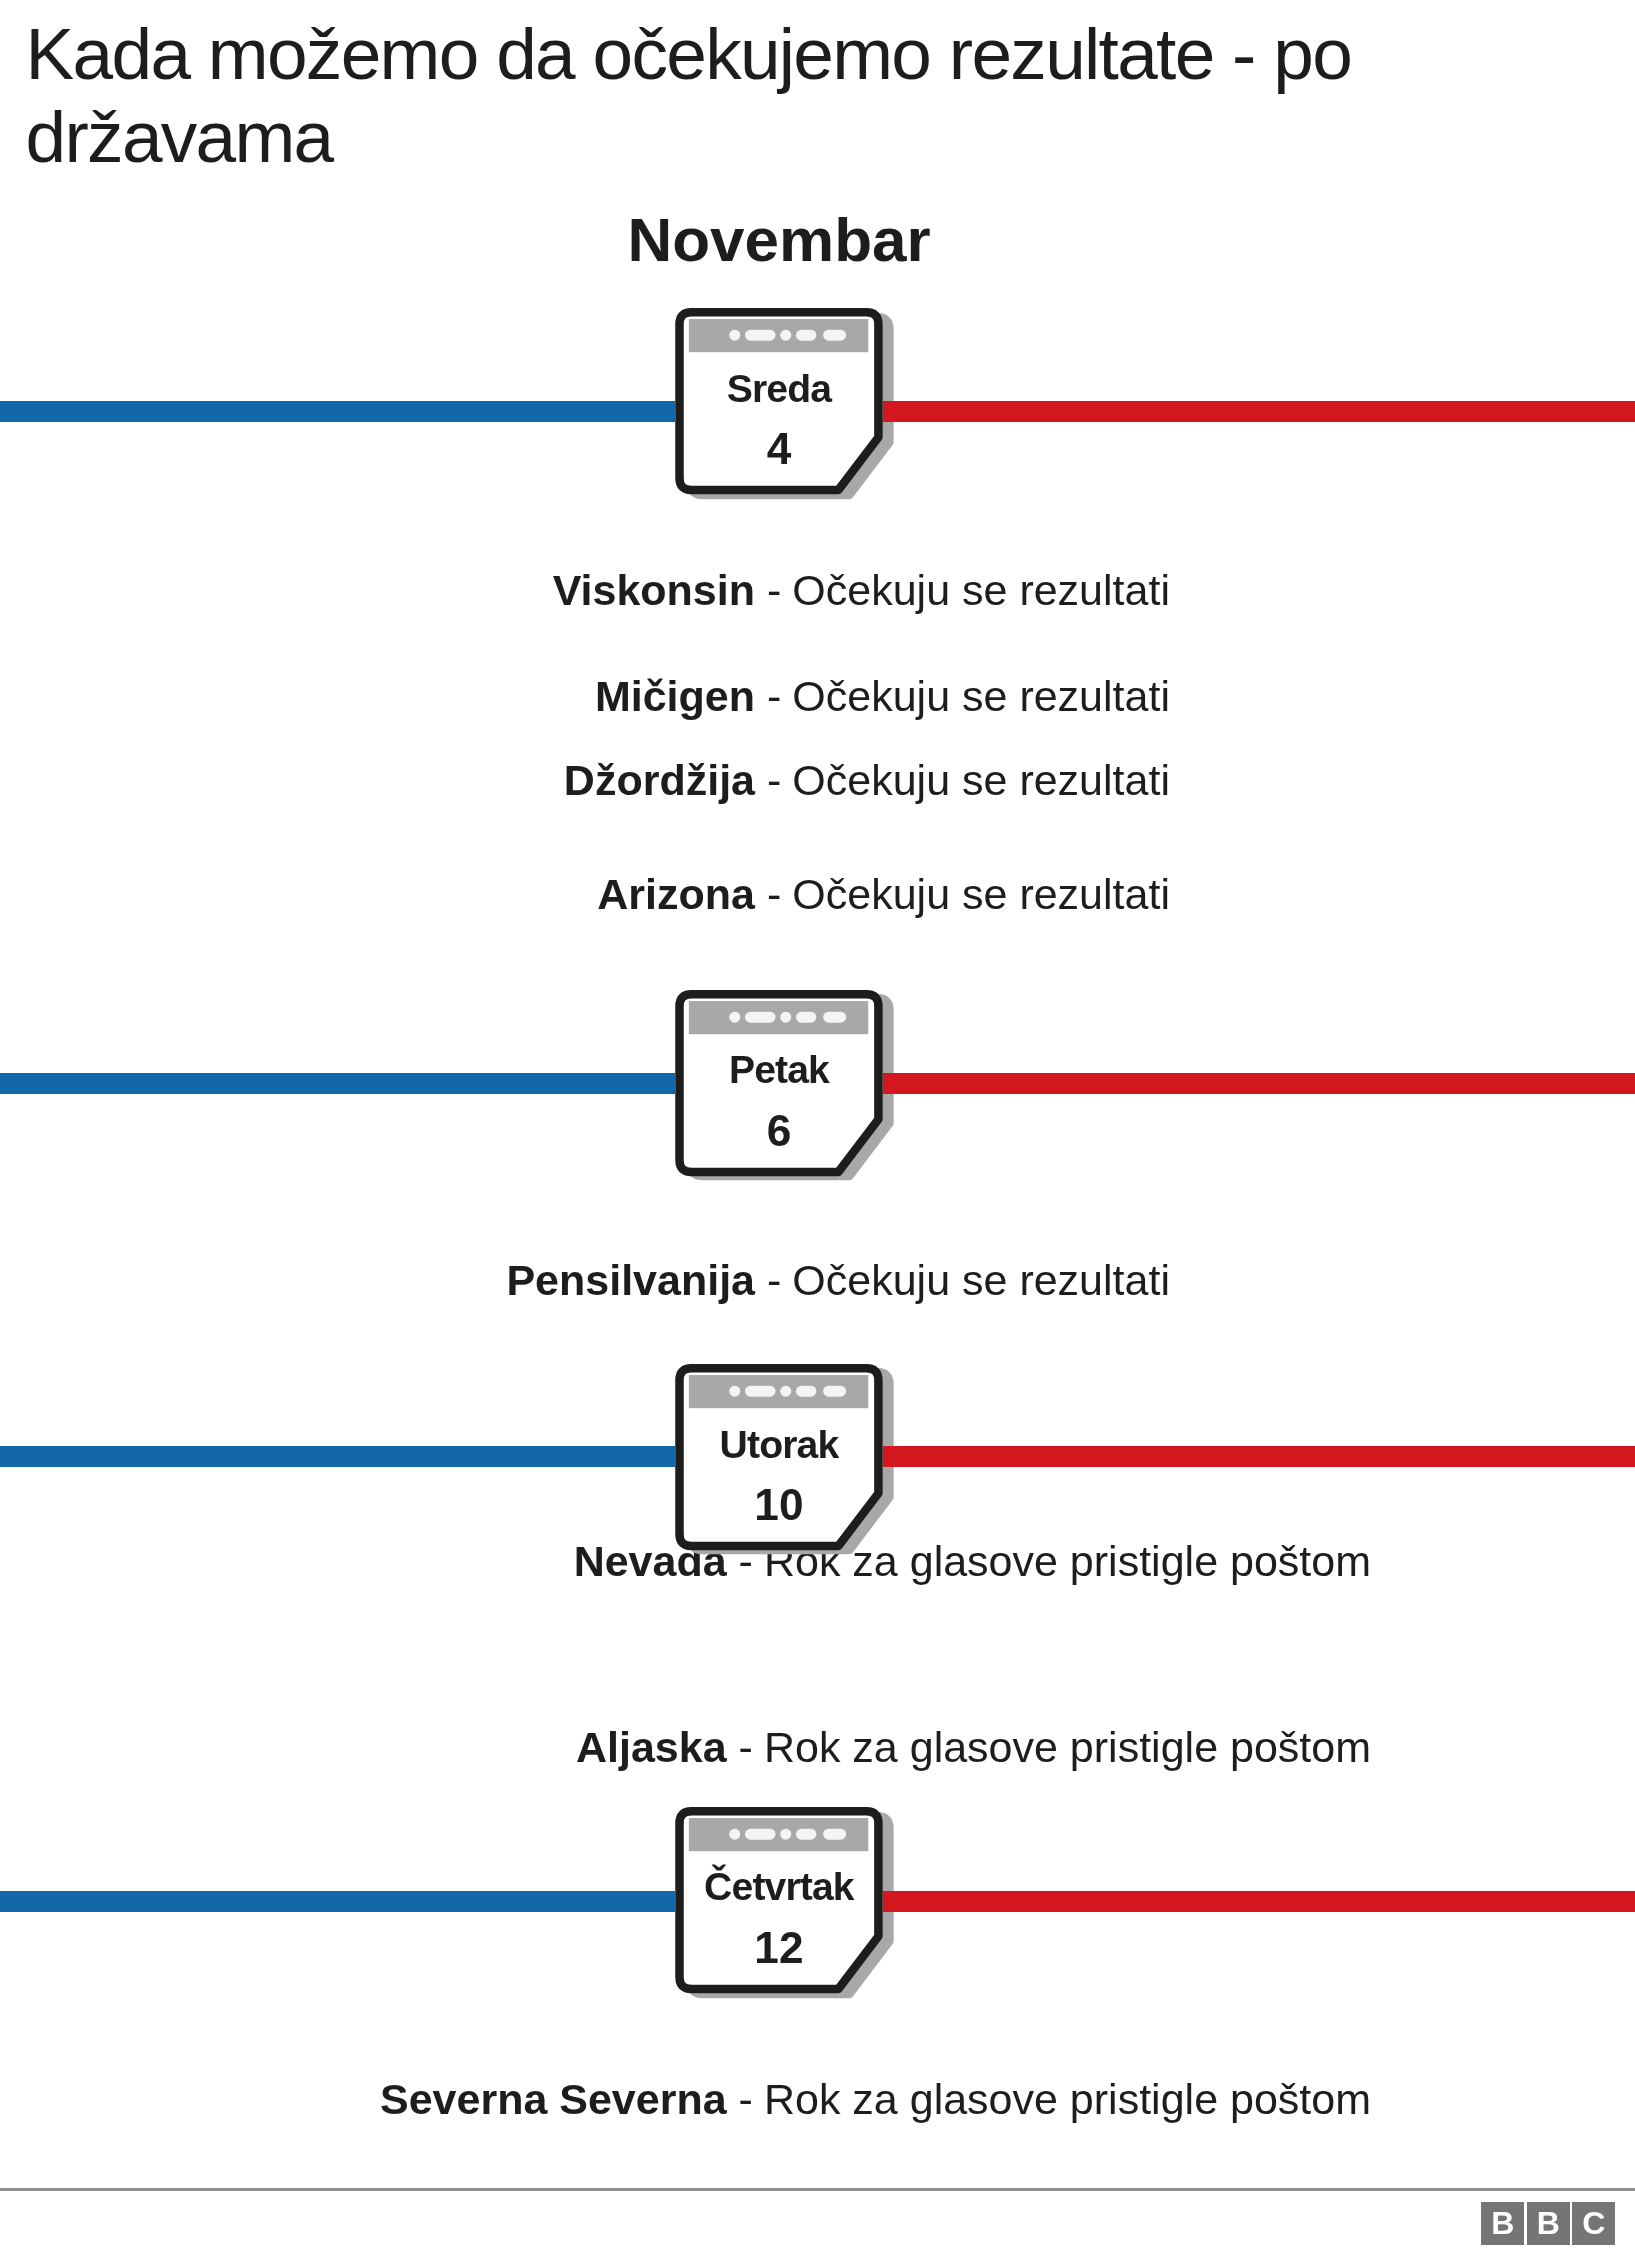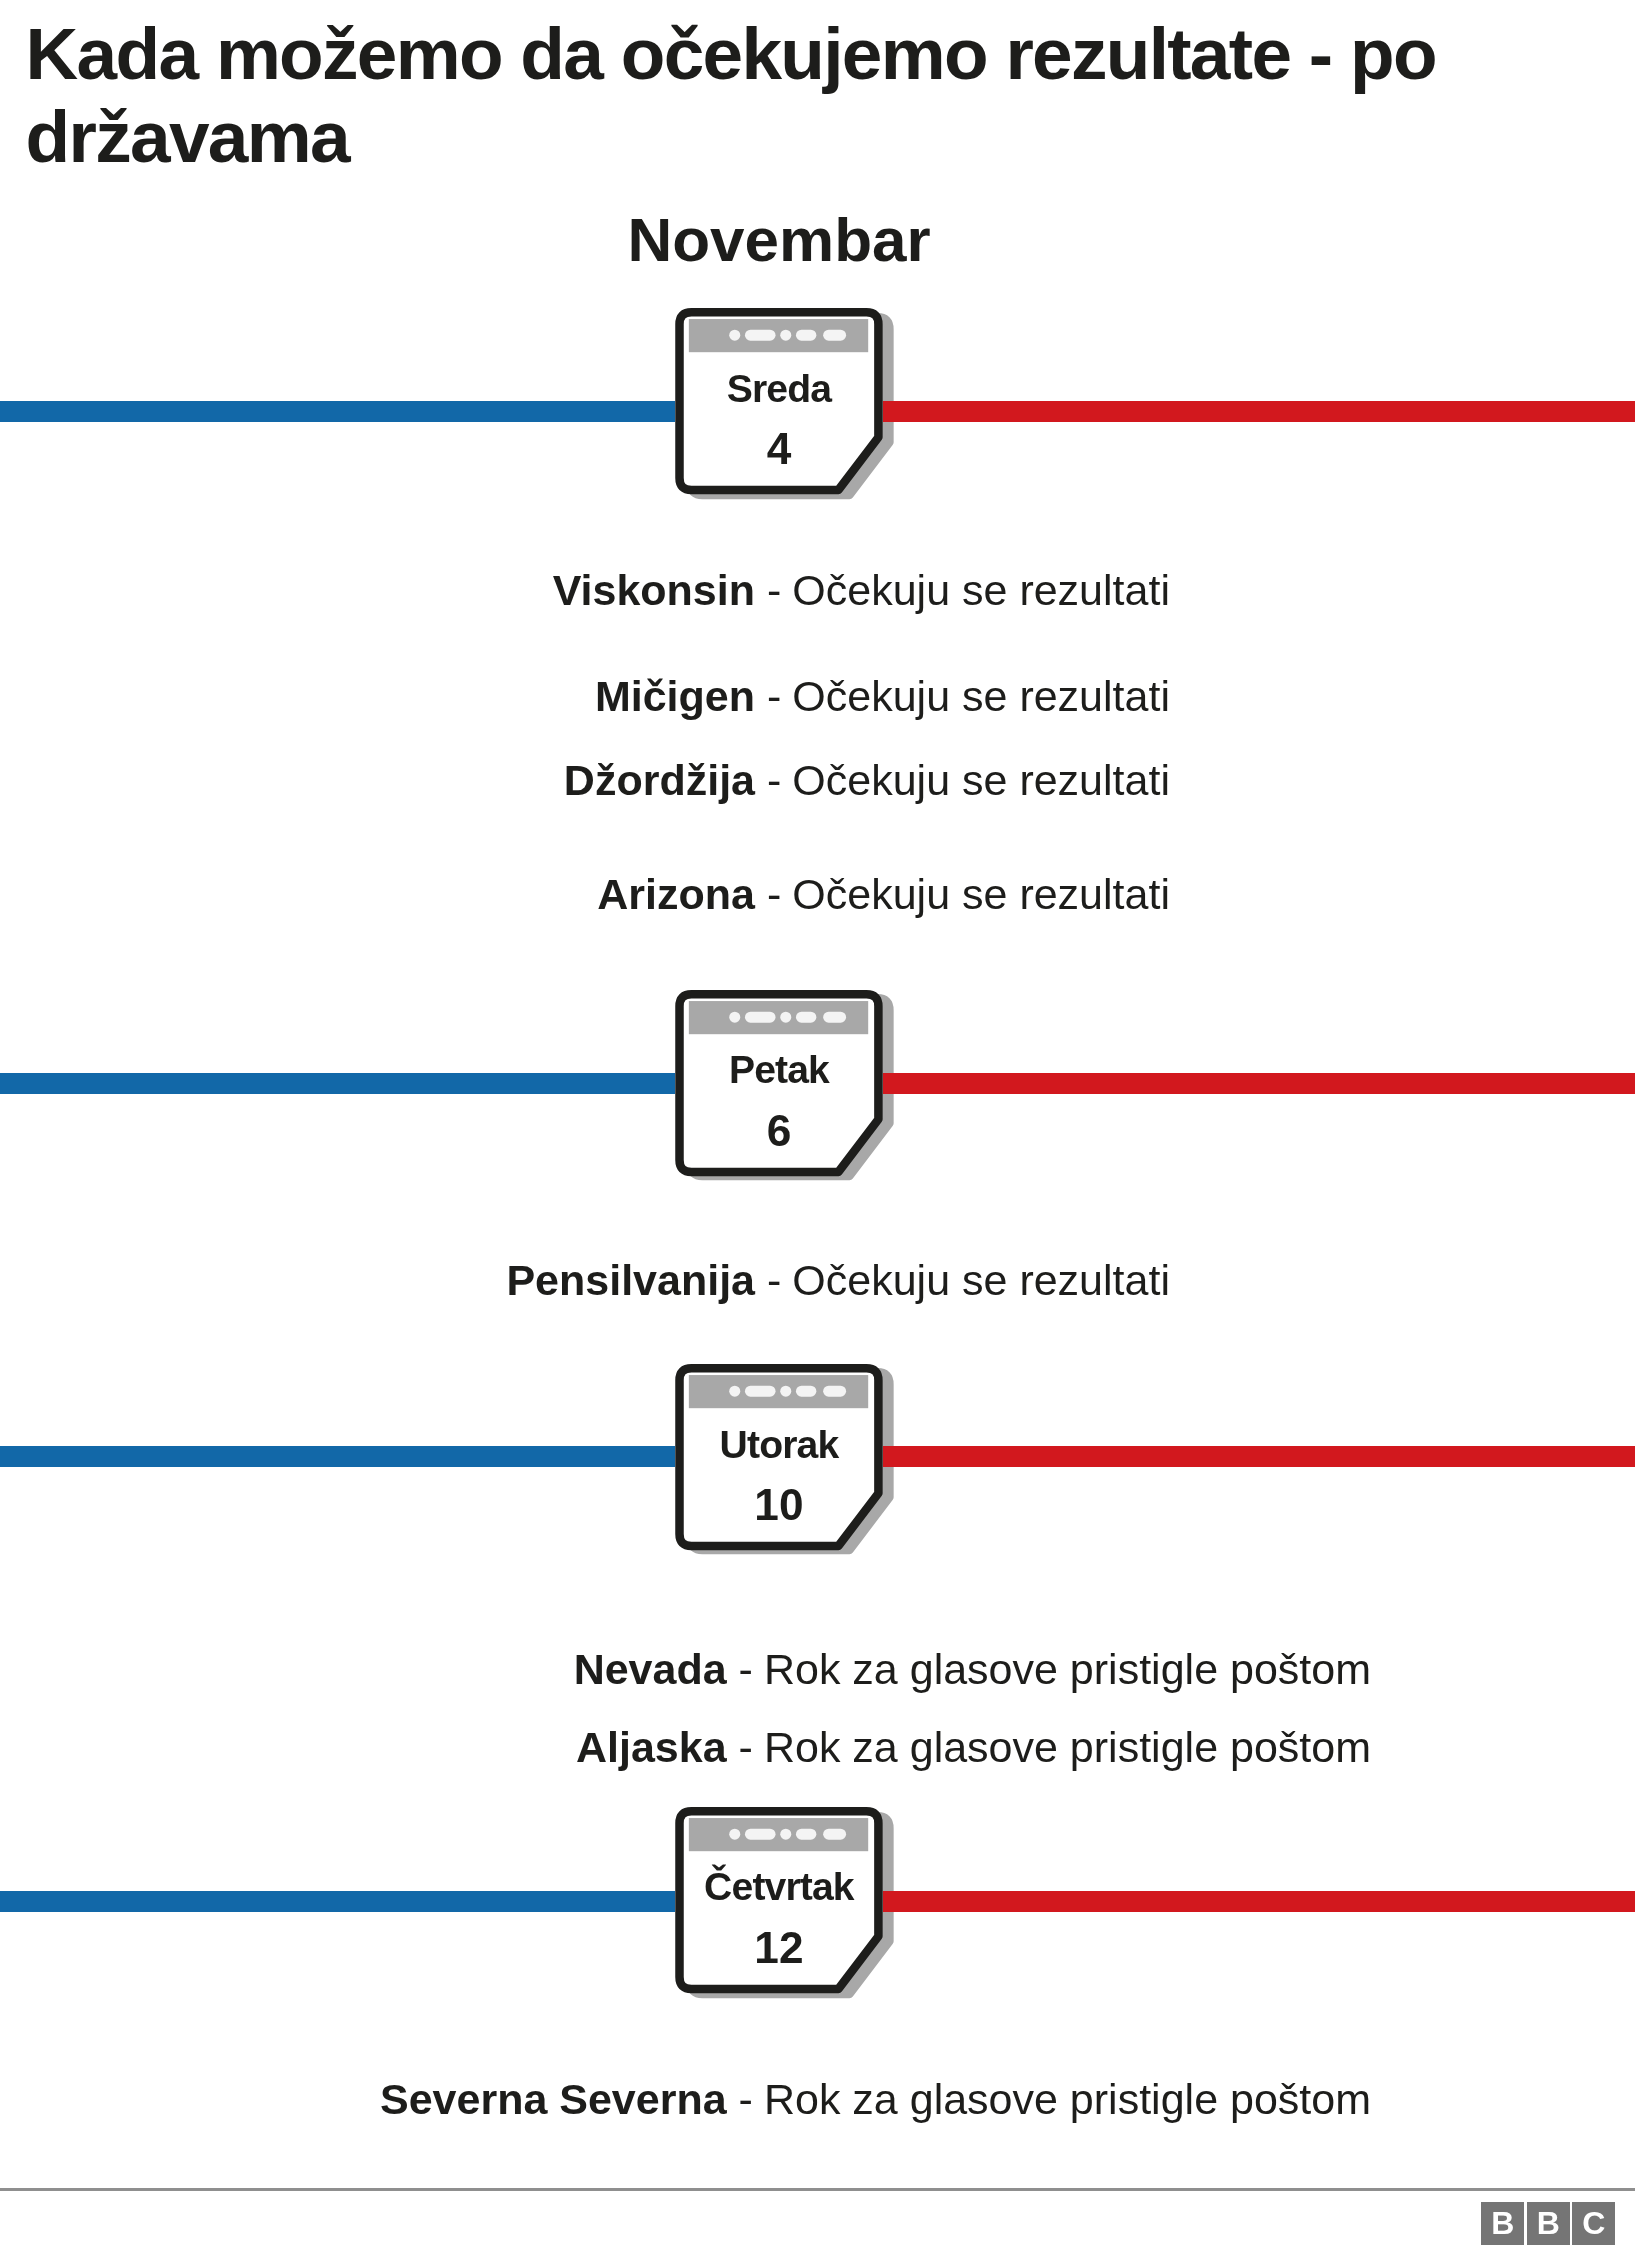--- a/index.html
+++ b/index.html
@@ -1,21 +1,21 @@
 <!DOCTYPE html>
 <html style="--blue: #1268a8; --red: #d2181e; --calendar_gray: #a8a8a8; --text: #1d1d1b; --logo_gray: #757575;font-size:13.6px"><head>
 <meta charset="utf-8">
 <style>
   html,body{margin:0;padding:0;background:#ffffff;}
   .canvas{
     position:relative;width:1635px;height:2261px;background:#ffffff;overflow:hidden;
     font-family:"Liberation Sans","DejaVu Sans",sans-serif;color:var(--text,#1d1d1b);
   }
   
-  .title{position:absolute;left:25.6px;top:12px;width:1516px;font-size:73px;font-weight:bold;
+  .title{position:absolute;left:25.6px;top:12px;width:1516px;font-size:73px;font-weight:normal;
          letter-spacing:-1.7px;line-height:83px;color:var(--text,#1d1d1b);}
   
   .month{position:absolute;left:353px;top:211px;width:852px;height:58px;line-height:58px;
          text-align:center;font-size:62px;font-weight:bold;}
   
   .hline{position:absolute;height:21px;}
   .hline.blue{left:0;width:675px;background:var(--blue,#1268a8);z-index:2;}
   .hline.red{left:883px;width:752px;background:var(--red,#d2181e);z-index:2;}
   
   svg.cal-shadow{position:absolute;z-index:1;width:213px;height:187px;overflow:visible;}
@@ -133,21 +133,21 @@
     <rect class="band" x="16" y="13" width="211" height="39"></rect>
     <circle class="pill" cx="70" cy="32" r="6.5"></circle>
     <rect class="pill" x="82" y="25.5" width="36" height="13" rx="6.5"></rect>
     <circle class="pill" cx="130" cy="32" r="6.5"></circle>
     <rect class="pill" x="142" y="25.5" width="24" height="13" rx="6.5"></rect>
     <rect class="pill" x="174" y="25.5" width="27" height="13" rx="6.5"></rect>
     <text class="day" x="122" y="110">Utorak</text>
     <text class="date" x="122" y="184">10</text>
   </svg>
 
-  <div class="row" style="top:1639px">
+  <div class="row" style="top:1531px">
     <div class="name">Nevada</div>
     <div class="statuswrap">
       <span class="dash">-</span>
       <span>Rok za glasove pristigle poštom</span>
     </div>
   </div>
   <div class="row" style="top:1717px">
     <div class="name">Aljaska</div>
     <div class="statuswrap">
       <span class="dash">-</span>

